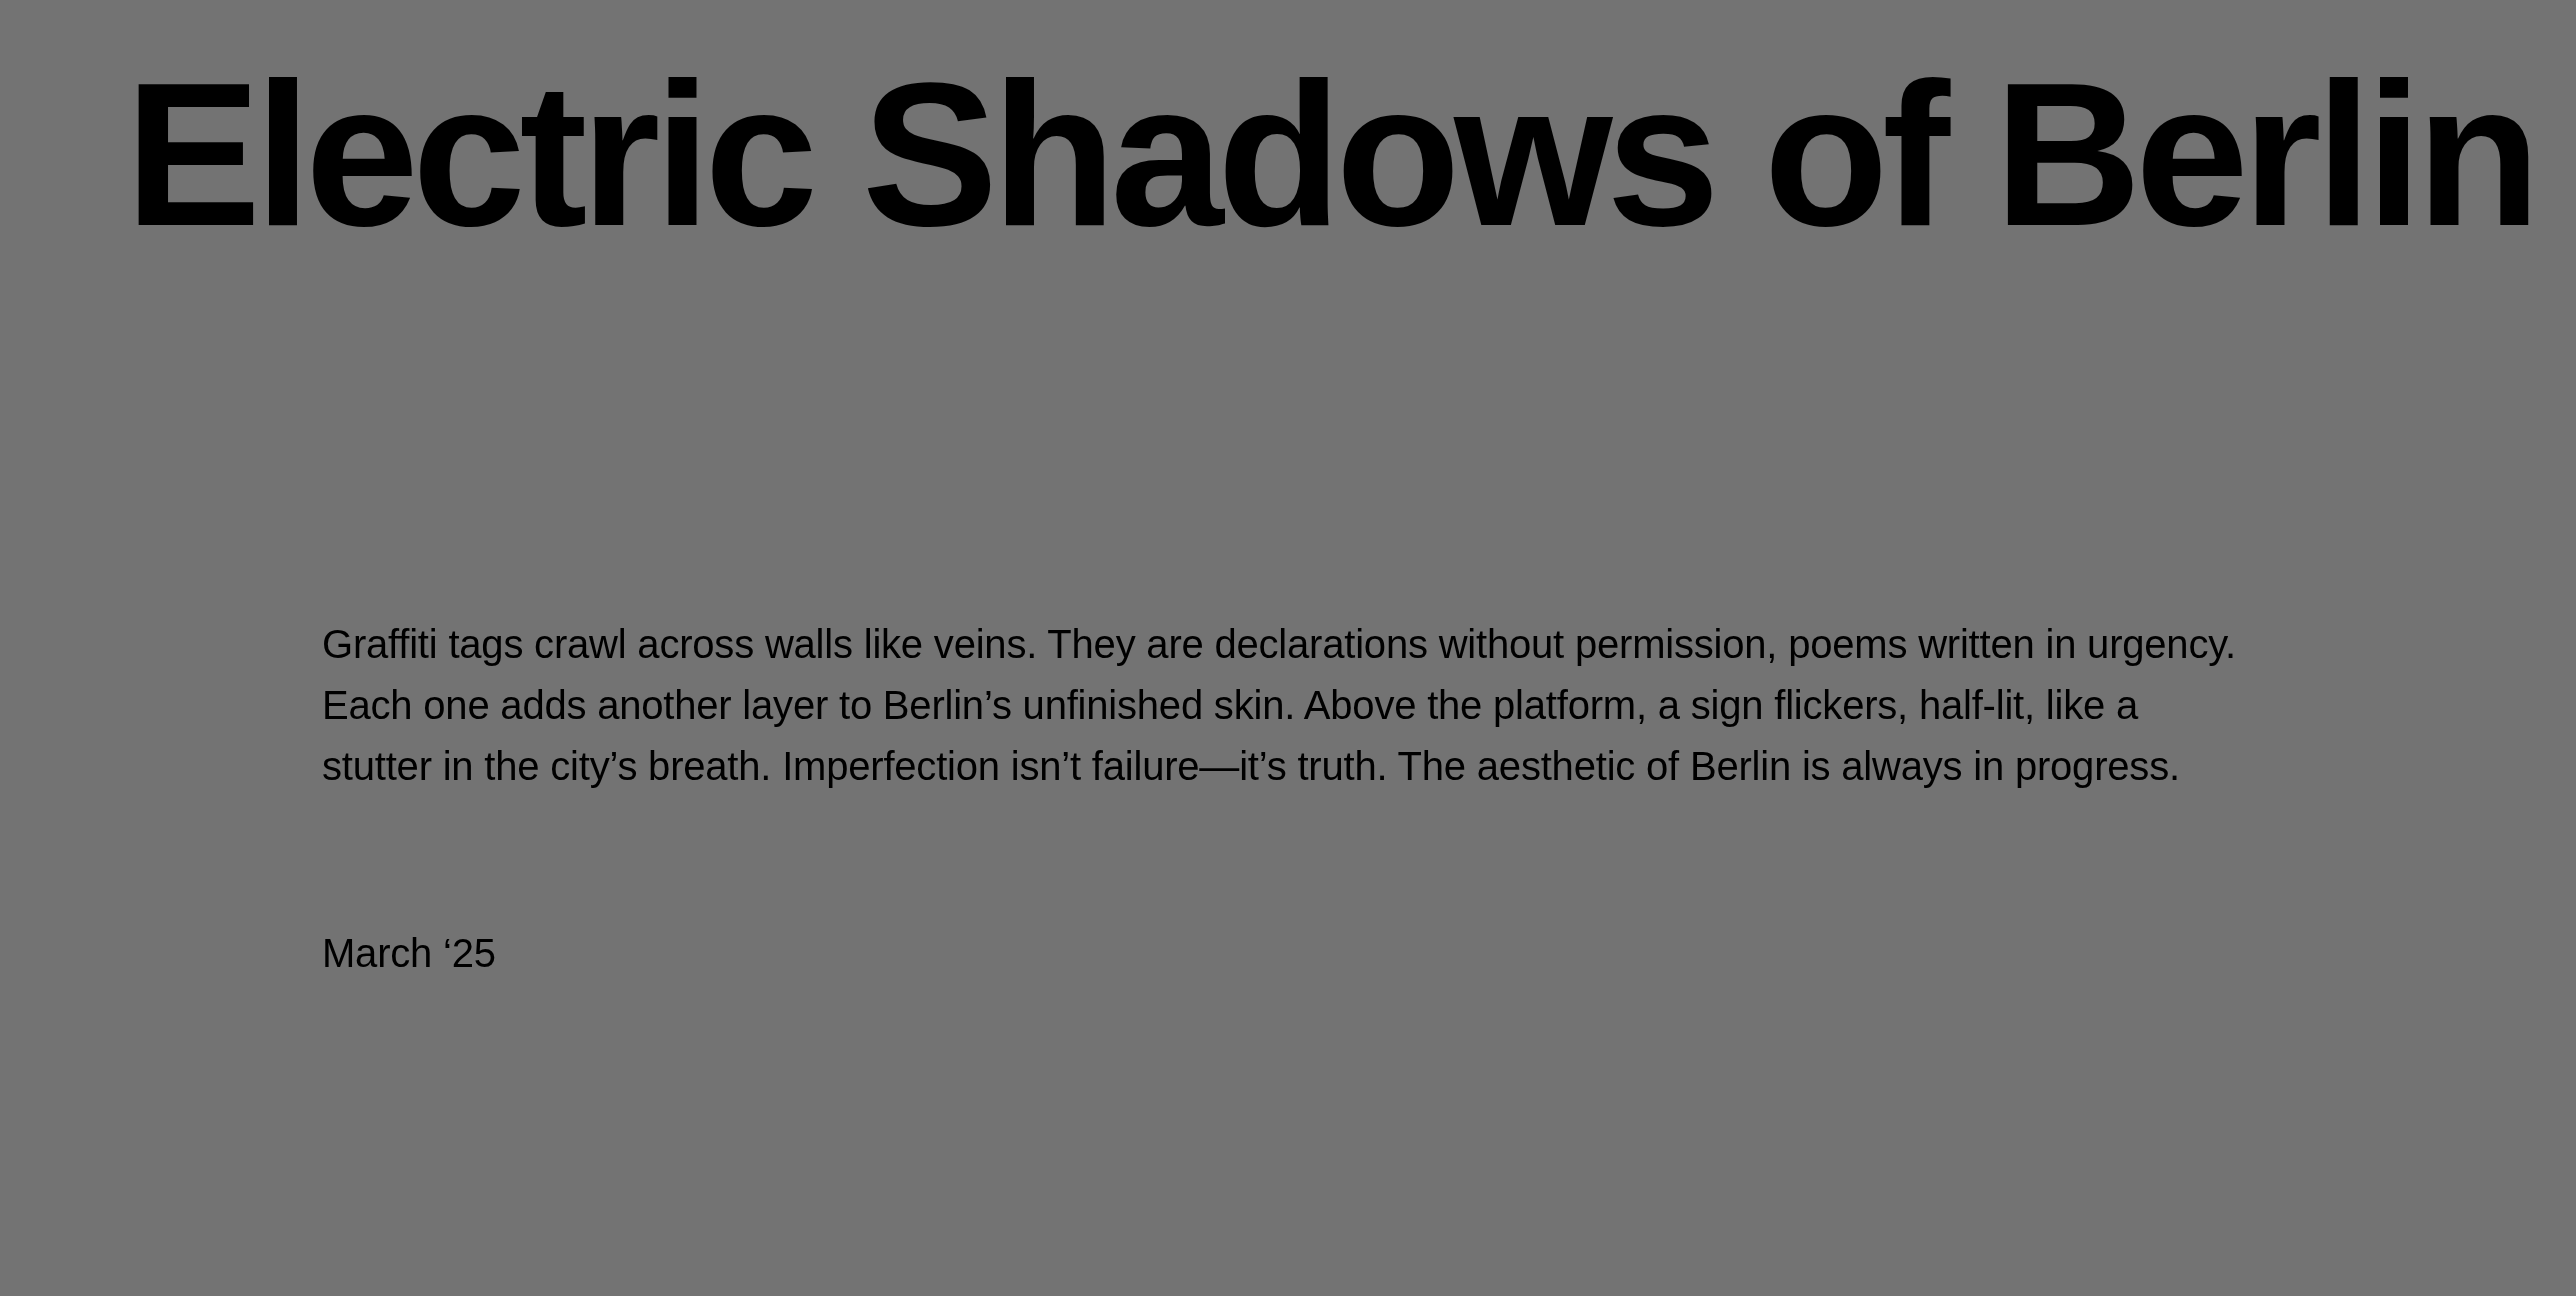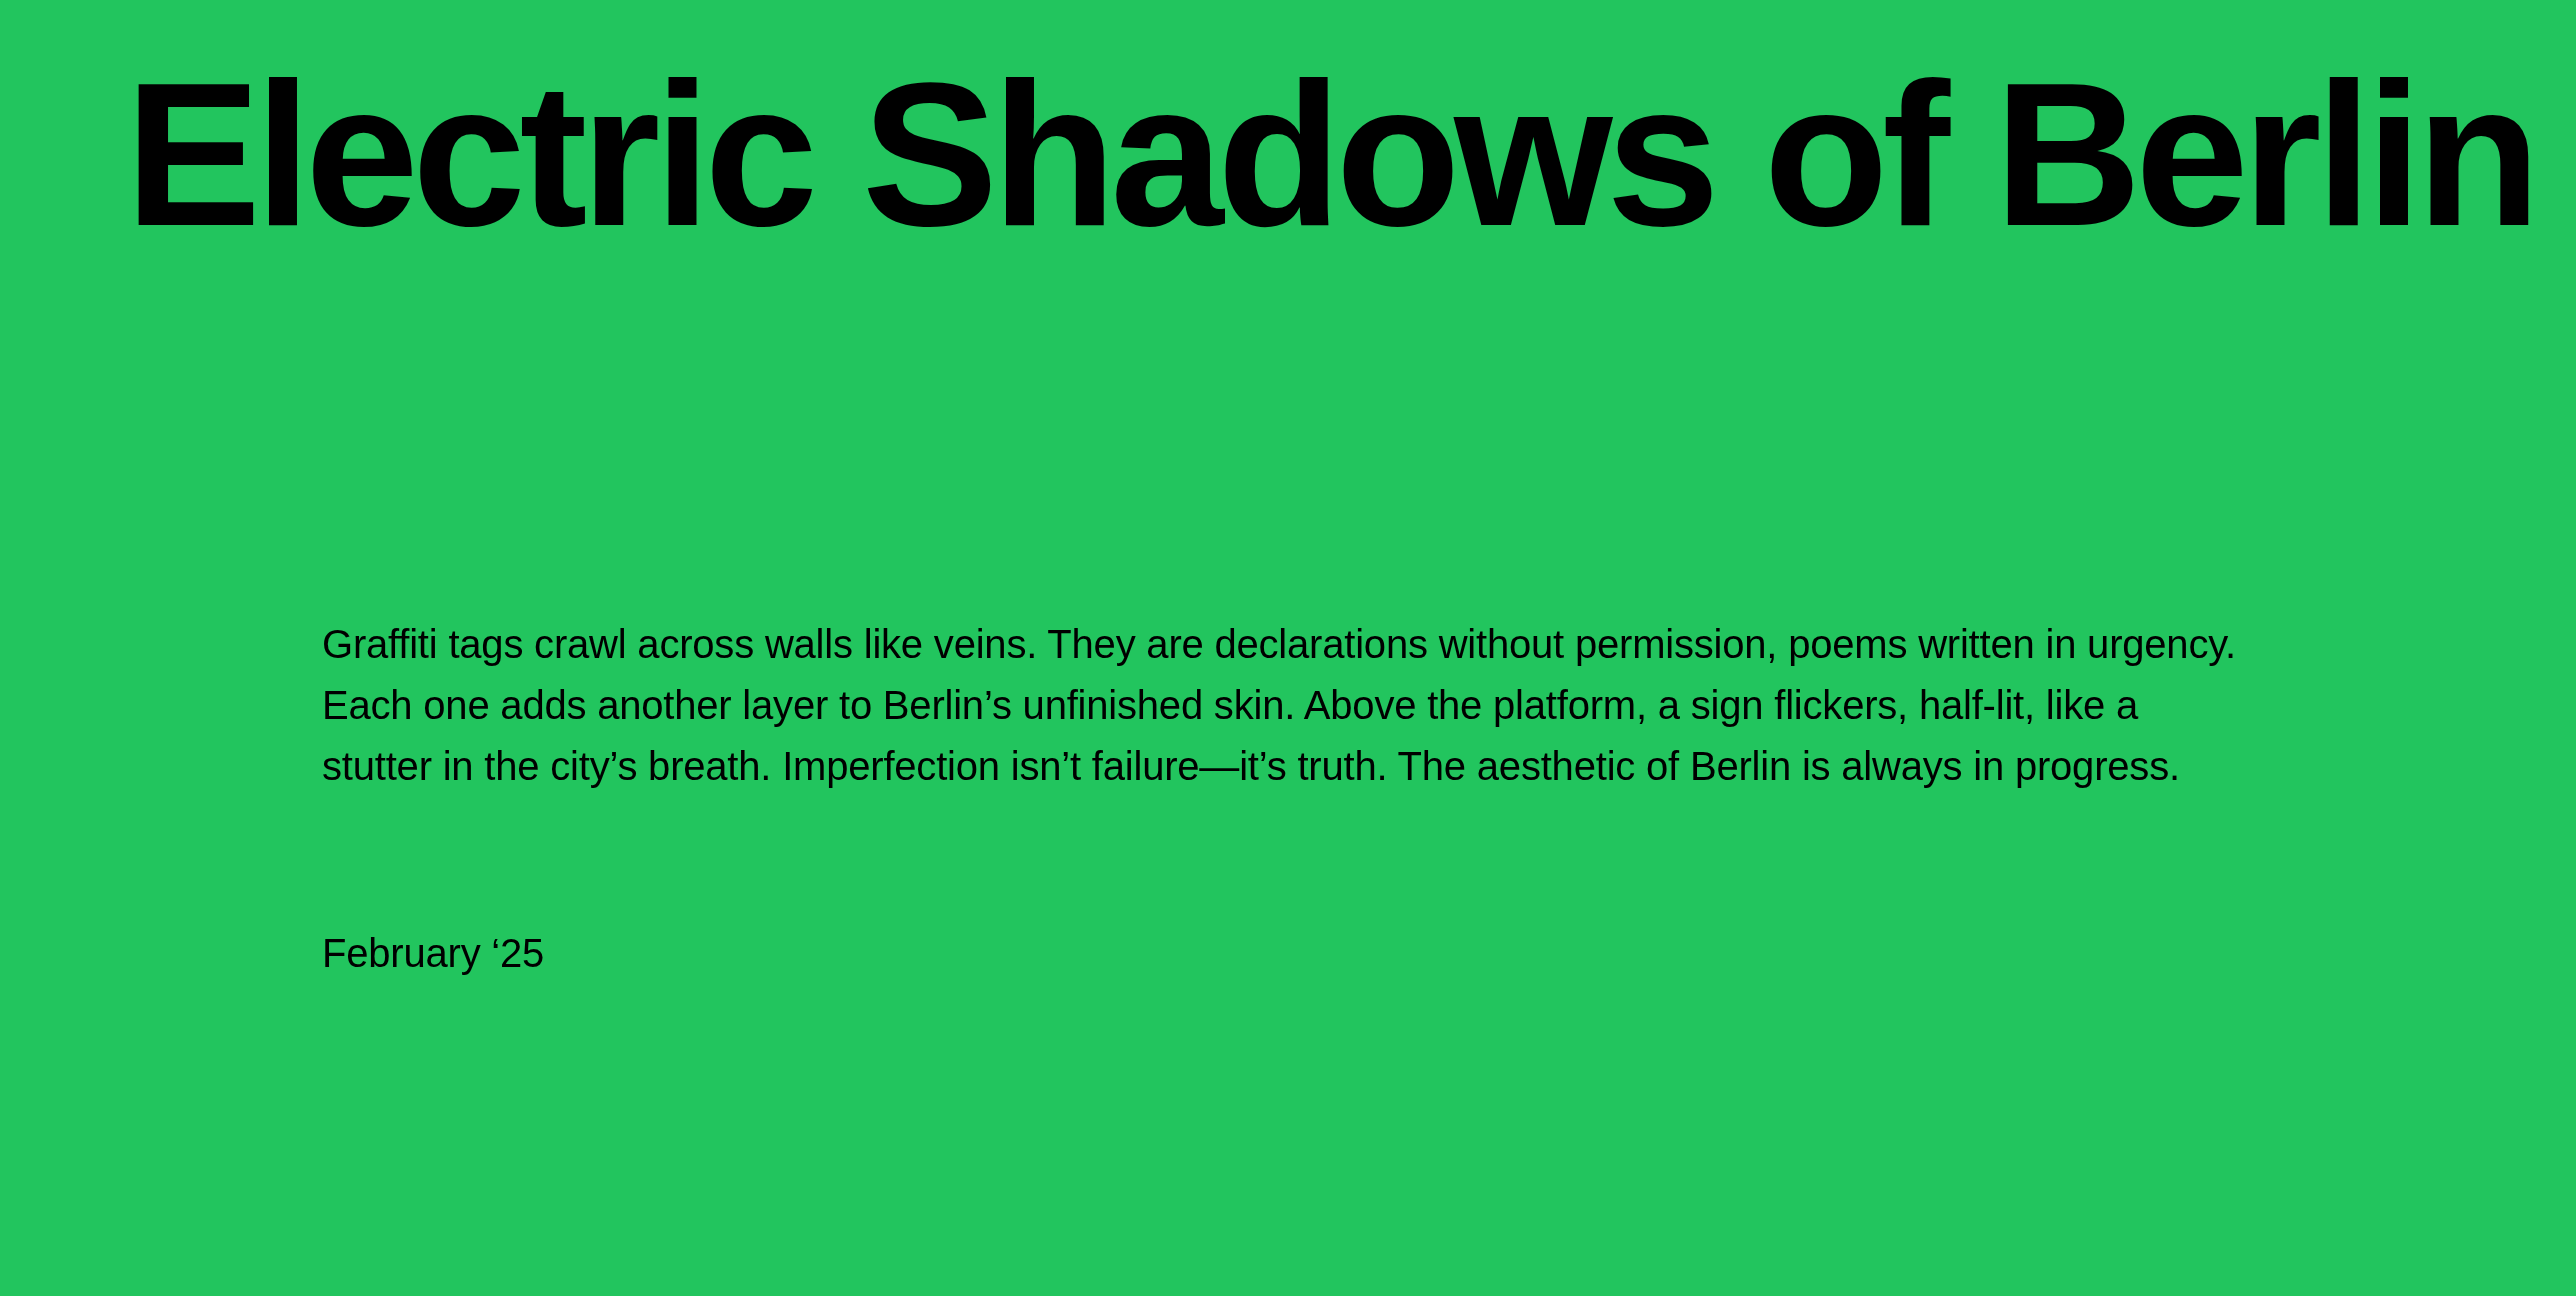--- a/index.html
+++ b/index.html
@@ -15,21 +15,21 @@
     font-family: "Liberation Sans", "DejaVu Sans", sans-serif;
     color: #000000;
     overflow: hidden;
     position: relative;
     -webkit-font-smoothing: antialiased;
   }
 
   .editorial-page {
     position: absolute;
     inset: 0;
-    background: #22c55e;
+    background: #737373;
   }
 
   
   .masthead {
     position: absolute;
     left: 125px;
     top: 52px;
     right: 89px;
   }
 
@@ -99,17 +99,17 @@
 
   <header class="masthead">
     <h1 class="hero-title">Electric Shadows of Berlin</h1>
   </header>
 
   <section class="article-body">
     <p class="article-paragraph">Graffiti tags crawl across walls like veins. They are declarations without permission, poems written in urgency. Each one adds another layer to Berlin’s unfinished skin. Above the platform, a sign flickers, half-lit, like a stutter in the city’s breath. Imperfection isn’t failure—it’s truth. The aesthetic of Berlin is always in progress.</p>
   </section>
 
   <footer class="meta-row">
-    <span class="meta-item meta-date">February ‘25</span>
+    <span class="meta-item meta-date">March ‘25</span>
   </footer>
 
 </div>
 
 
 </body></html>

